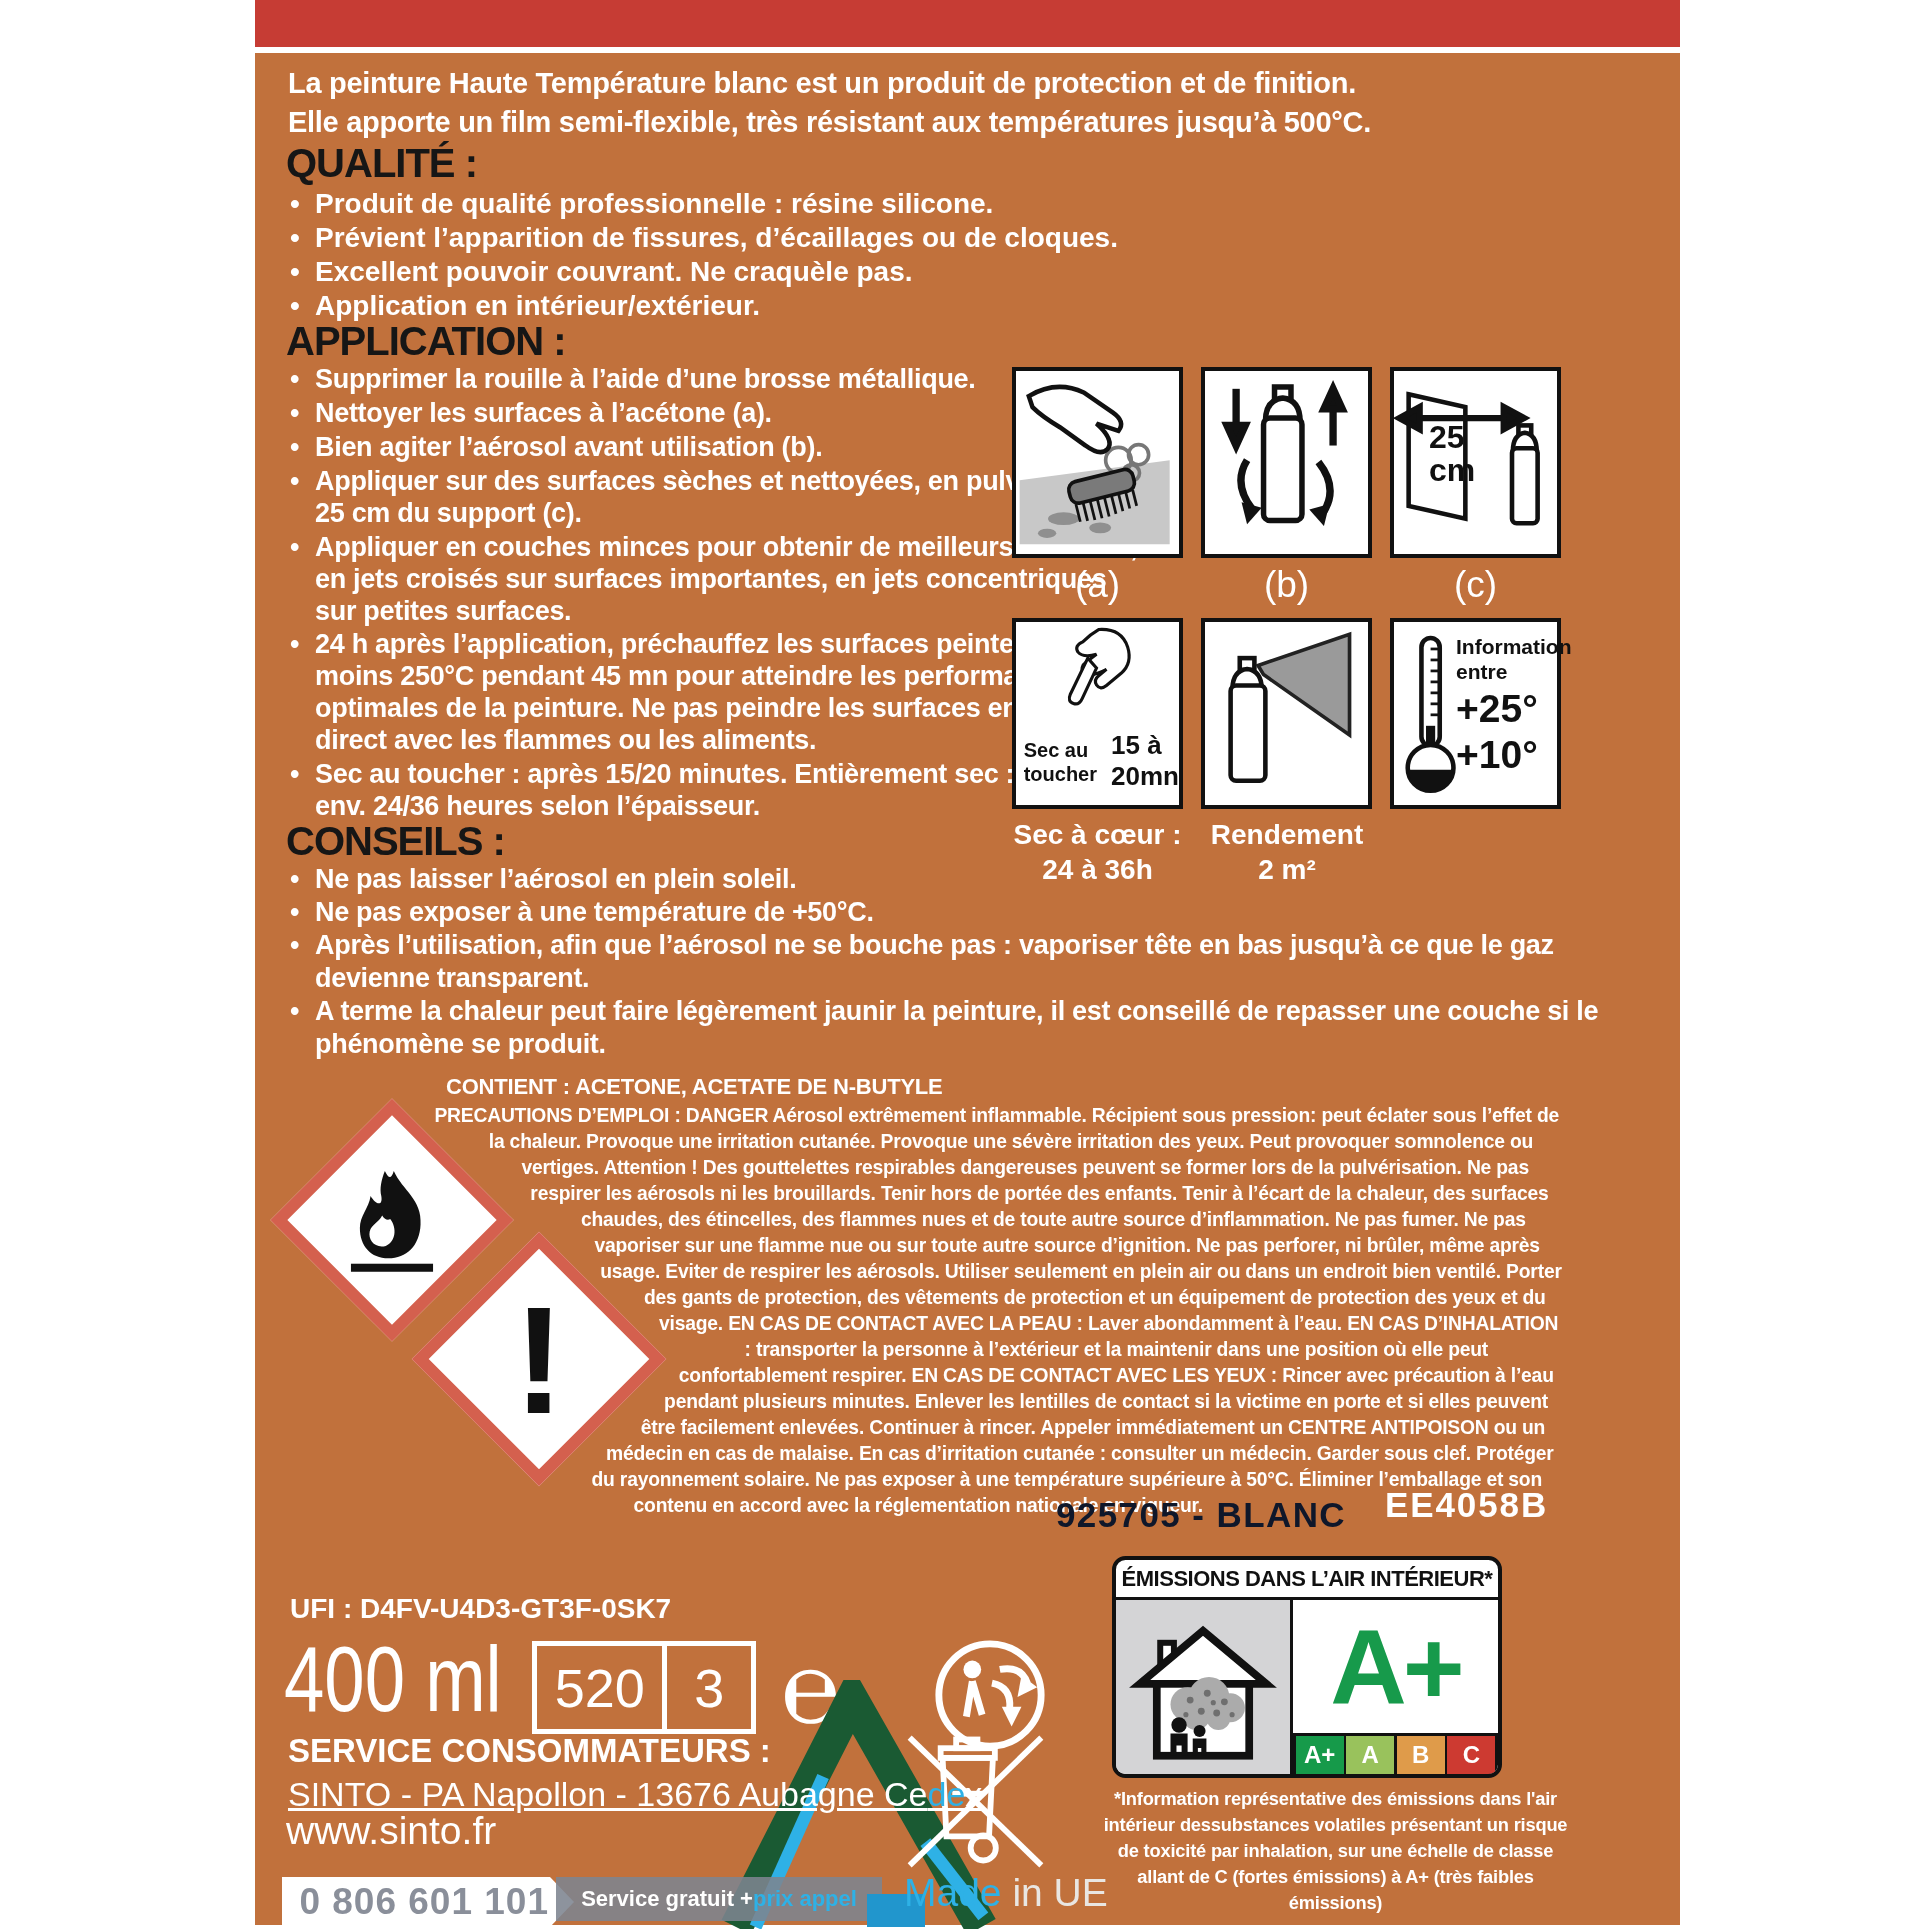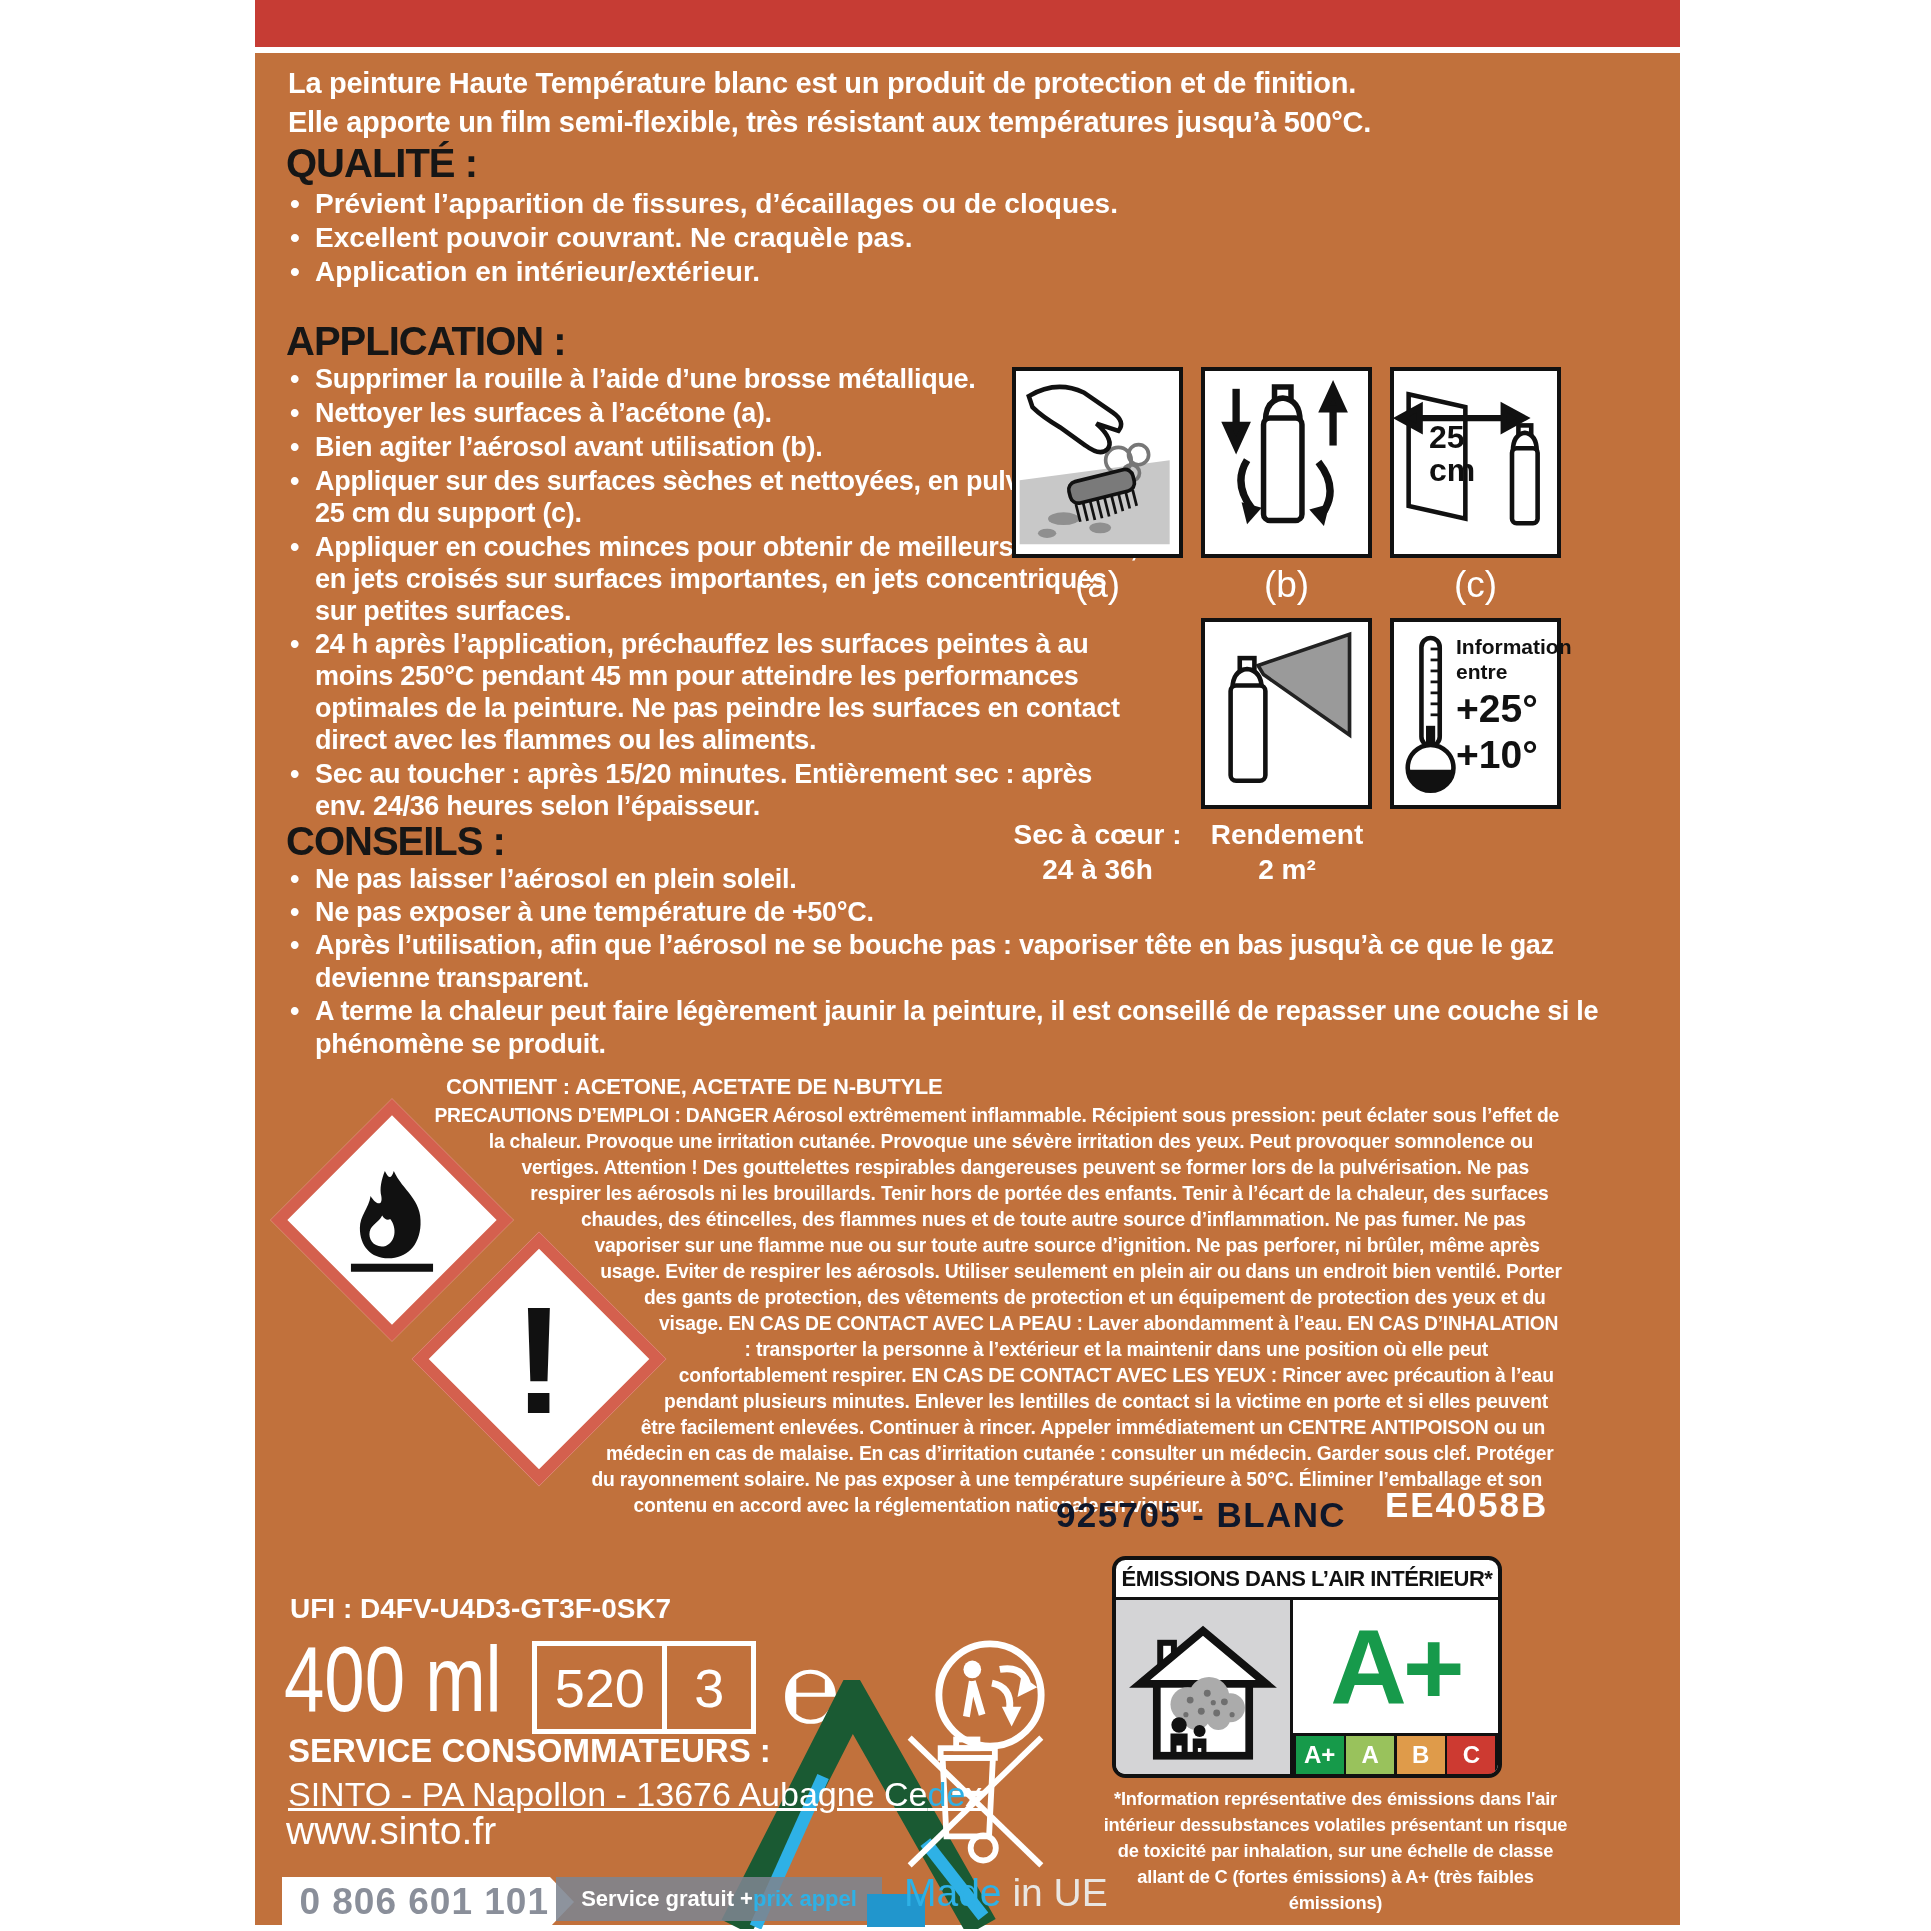--- a/index.html
+++ b/index.html
@@ -77,20 +77,21 @@
 <div class="page">
  <div class="label">
   <div class="redbar"></div>
   <div class="whitegap"></div>
 
   <div class="abs intro pre">La peinture Haute Température blanc est un produit de protection et de finition.
 Elle apporte un film semi-flexible, très résistant aux températures jusqu’à 500°C.</div>
 
   <div class="abs h1" style="left:31px;top:141px;">QUALITÉ :</div>
   <ul class="abs blist lq" style="left:35px;top:187px;width:1294px;">
+    <li>Produit de qualité professionnelle : résine silicone.</li>
     <li>Prévient l’apparition de fissures, d’écaillages ou de cloques.</li>
     <li>Excellent pouvoir couvrant. Ne craquèle pas.</li>
     <li>Application en intérieur/extérieur.</li>
   </ul>
 
   <div class="abs h1" style="left:31px;top:319px;">APPLICATION :</div>
   <ul class="abs blist la" style="left:35px;top:363px;width:859px;">
     <li>Supprimer la rouille à l’aide d’une brosse métallique.</li>
     <li>Nettoyer les surfaces à l’acétone (a).</li>
     <li>Bien agiter l’aérosol avant utilisation (b).</li>
@@ -169,20 +170,31 @@
         <rect x="129" y="83" width="28" height="82" rx="5"></rect>
       </g>
     </svg>
     <div class="boxtext pre" style="left:35px;top:50px;font-size:32px;line-height:33px;">25
 cm</div>
   </div>
   <div class="pcap" style="left:757px;top:564px;">(a)</div>
   <div class="pcap" style="left:946px;top:564px;">(b)</div>
   <div class="pcap" style="left:1135px;top:564px;">(c)</div>
 
+  <div class="pictobox" style="left:757px;top:618px;">
+    <svg viewBox="0 0 176 196" width="161" height="122">
+      <path d="M92 12 Q128 10 138 40 Q146 66 128 82 L104 102 Q94 110 88 101 Q83 93 92 86 L104 76
+               Q78 90 68 81 Q60 73 72 64 L88 52 Q66 58 58 48 Q52 38 66 32 Q78 20 92 12 Z" fill="#fff" stroke="#111" stroke-width="5"></path>
+      <path d="M74 58 L46 116 Q41 128 51 131 Q60 134 65 123 L88 74 Z" fill="#fff" stroke="#111" stroke-width="5"></path>
+    </svg>
+    <div class="boxtext pre" style="left:7.7px;top:116px;font-size:20px;line-height:24px;">Sec au
+toucher</div>
+    <div class="boxtext pre" style="left:95px;top:108px;font-size:26px;line-height:31px;">15 à
+20mn</div>
+  </div>
   <div class="pictobox" style="left:946px;top:618px;">
     <svg viewBox="0 0 176 196" width="161" height="182">
       <g fill="#fff" stroke="#111" stroke-width="5">
         <rect x="38" y="38" width="16" height="13"></rect>
         <path d="M30 72 Q30 52 46 50 Q62 52 62 72"></path>
         <rect x="28" y="68" width="38" height="104" rx="6"></rect>
       </g>
       <polygon points="58,46 158,12 158,122 64,56" fill="#9a9a9a" stroke="#222" stroke-width="4"></polygon>
     </svg>
   </div>

